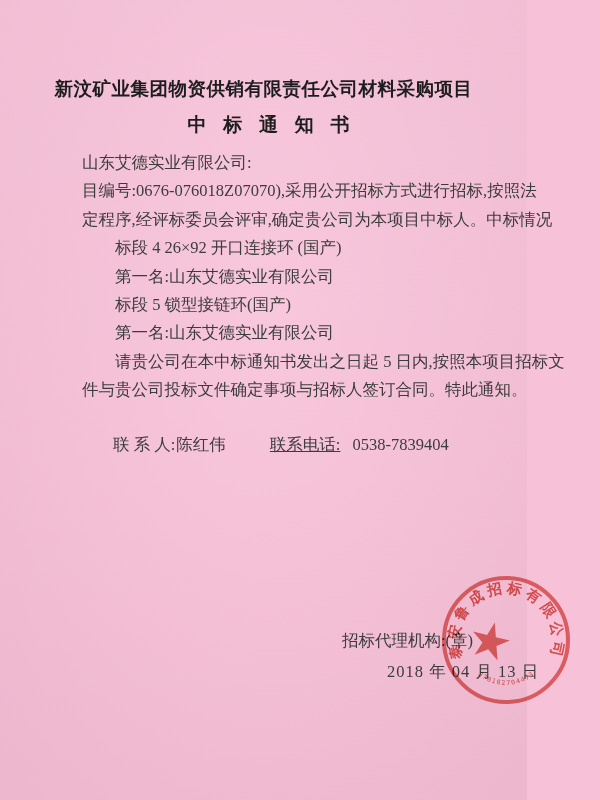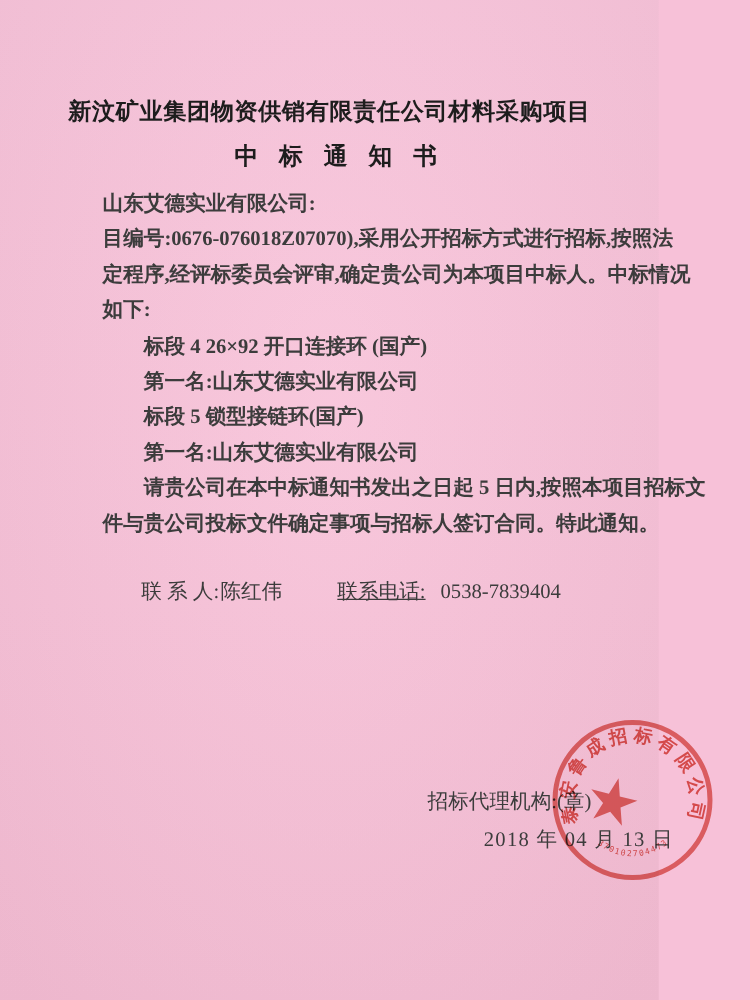--- a/index.html
+++ b/index.html
@@ -22,21 +22,21 @@
   }
   .title2{
     position:absolute;top:112px;left:40px;right:24px;
     text-align:center;font-size:19px;font-weight:bold;color:#1d1d1d;
     letter-spacing:6px;
   }
   .content{
     position:absolute;left:82px;top:149px;width:440px;
     font-size:16.5px;line-height:28.4px;
   }
-  .line{white-space:nowrap;font-weight:bold;}
+  .line{white-space:nowrap;}
   .line.indent{padding-left:33px;}
   .para-start{margin-top:8px;}
   .contact-row{margin-top:26px;padding-left:31px;white-space:nowrap;}
   .contact-row .name{margin-left:1px;}
   .contact-row .phone-label{margin-left:44px;text-decoration:underline;}
   .contact-row .phone-number{margin-left:12px;}
   .agency-line{
     position:absolute;left:342px;top:630px;
     font-size:16.5px;white-space:nowrap;
   }
@@ -64,21 +64,20 @@
 
   <div class="title1">新汶矿业集团物资供销有限责任公司材料采购项目</div>
 
   <div class="title2">中 标 通 知 书</div>
 
   <div class="content">
     <div class="line">山东艾德实业有限公司:</div>
 
     <div class="line">目编号:0676-076018Z07070),采用公开招标方式进行招标,按照法</div>
     <div class="line">定程序,经评标委员会评审,确定贵公司为本项目中标人。中标情况</div>
-    <div class="line">如下:</div>
     <div class="line indent">标段 4 26×92 开口连接环 (国产)</div>
     <div class="line indent">第一名:山东艾德实业有限公司</div>
     <div class="line indent">标段 5 锁型接链环(国产)</div>
     <div class="line indent">第一名:山东艾德实业有限公司</div>
     <div class="line indent">请贵公司在本中标通知书发出之日起 5 日内,按照本项目招标文</div>
     <div class="line">件与贵公司投标文件确定事项与招标人签订合同。特此通知。</div>
 
     <div class="contact-row">
       <span>联 系 人:</span><span class="name">陈红伟</span><span class="phone-label">联系电话:</span><span class="phone-number">0538-7839404</span>
     </div>

